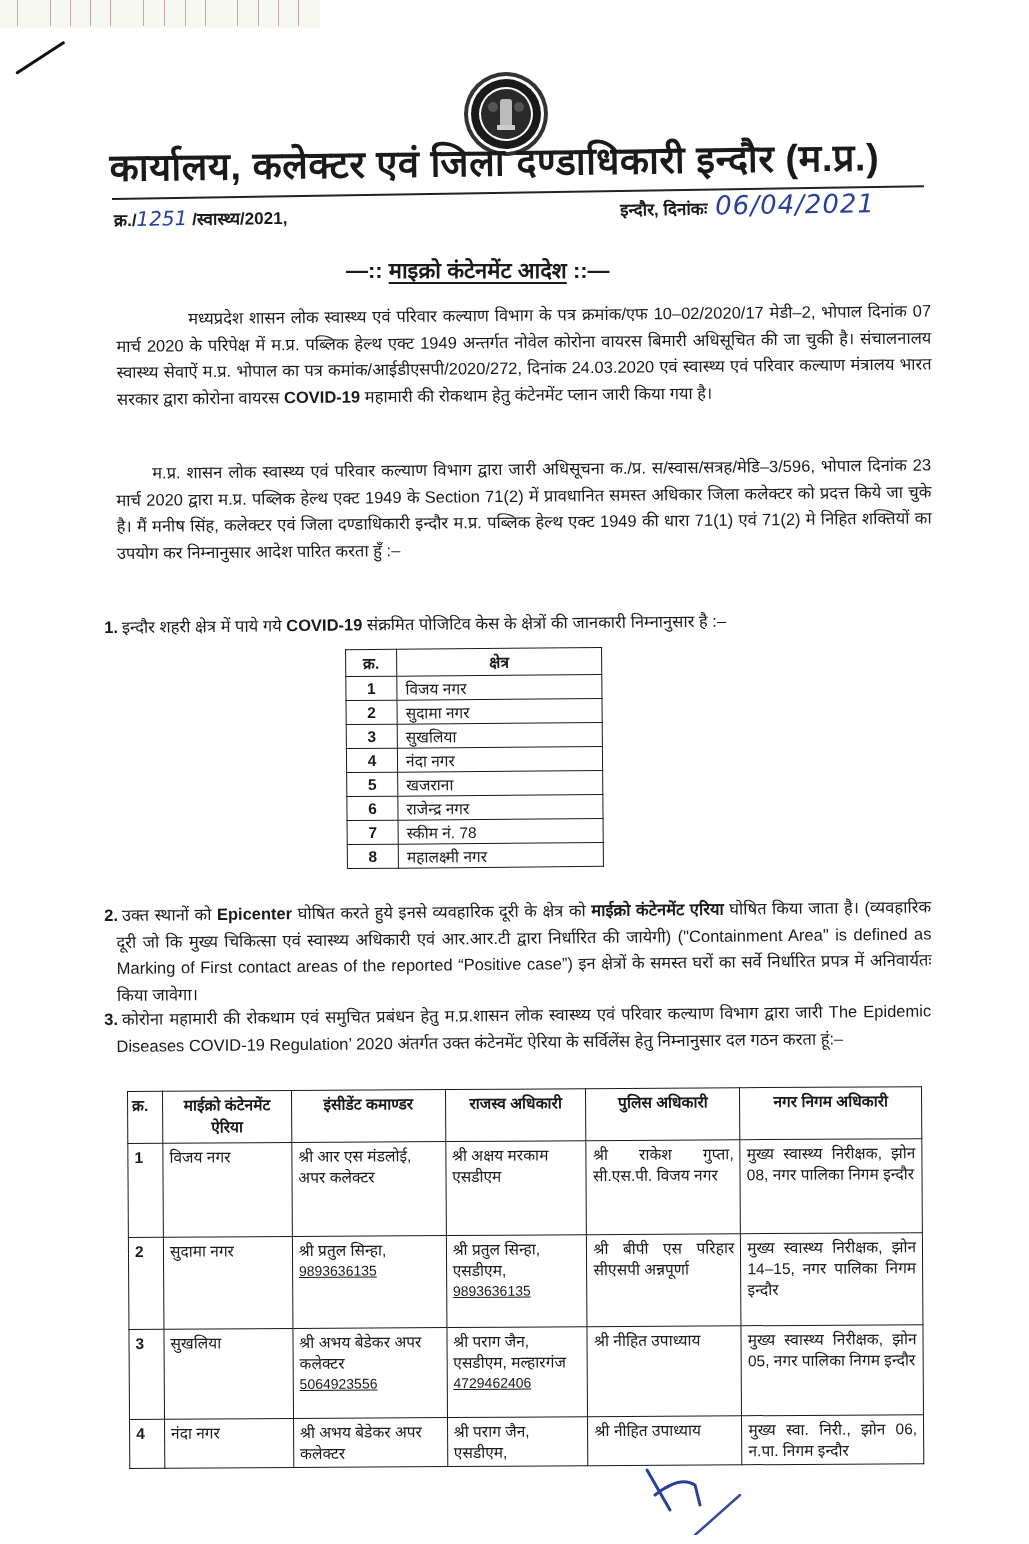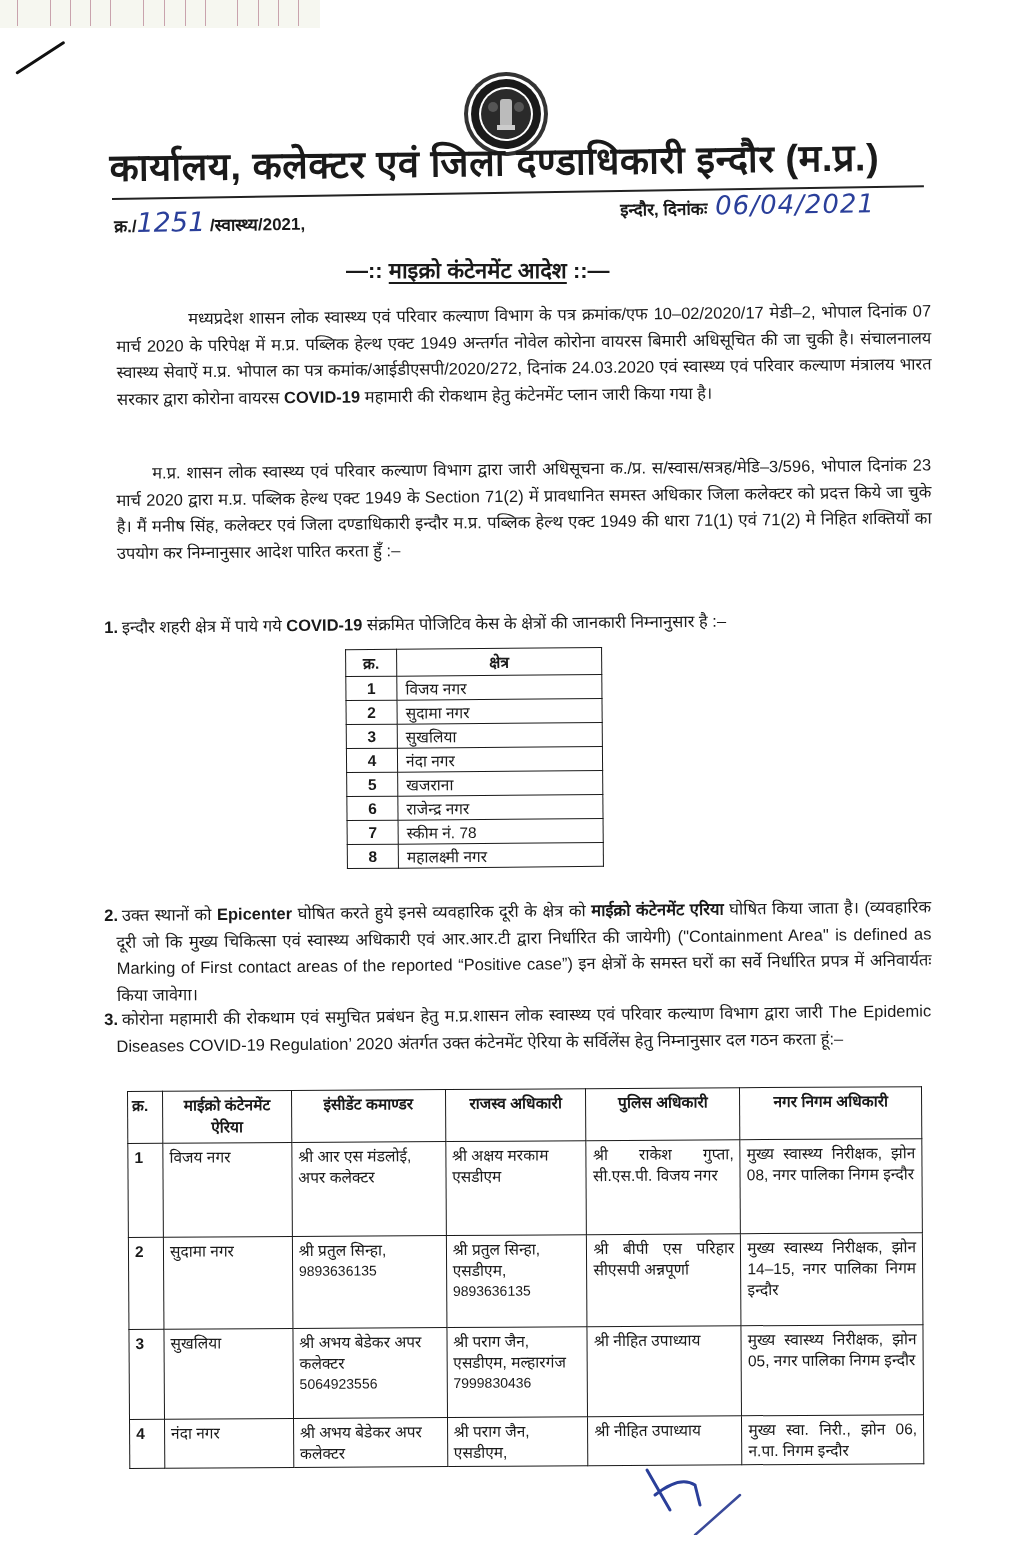--- a/index.html
+++ b/index.html
@@ -11,21 +11,21 @@
   }
   .ruled-strip { position: absolute; left: 0; top: 0; width: 320px; height: 28px; background: #f6f7f0; }
   .ruled-strip span { position: absolute; top: 0; width: 1px; height: 26px; background: #c9a3ad; }
   .pen-stroke { position: absolute; left: 16px; top: 34px; width: 58px; height: 3px; background: #111; transform: rotate(-33deg); transform-origin: left center; top: 72px; border-radius: 2px; }
 
   .emblem { position: absolute; left: 463px; top: 71px; width: 86px; height: 86px; }
   .title { position: absolute; left: 110px; top: 140px; width: 815px; font-size: 38px; font-weight: bold; letter-spacing: 0.5px; white-space: nowrap; transform: rotate(-0.8deg); transform-origin: left bottom; }
   .title-rule { position: absolute; left: 112px; top: 198px; width: 812px; height: 2px; background: #222; transform: rotate(-0.9deg); transform-origin: left; }
   .ref { position: absolute; left: 114px; top: 206px; font-size: 17px; font-weight: bold; white-space: nowrap; transform: rotate(-0.8deg); }
   .ref .hw, .dateline .hw { font-family: "DejaVu Sans", sans-serif; font-weight: normal; font-style: italic; color: #2a3f9a; }
-  .ref .hw { font-size: 27px; }
+  .ref .hw { font-size: 20px; }
   .dateline { position: absolute; left: 620px; top: 190px; font-size: 17px; font-weight: bold; white-space: nowrap; transform: rotate(-0.8deg); }
   .dateline .hw { font-size: 26px; margin-left: 8px; letter-spacing: 1px; }
   .subject { position: absolute; left: 346px; top: 254px; font-size: 22px; font-weight: bold; white-space: nowrap; }
   .subject u { text-decoration-thickness: 2px; text-underline-offset: 4px; }
 
   .para { position: absolute; left: 116px; width: 815px; font-size: 16.5px; line-height: 26.5px; text-align: justify; transform: rotate(-0.6deg); transform-origin: left top; }
   .para b { font-weight: bold; }
   .indent { display: inline-block; width: 72px; }
   .num { font-weight: bold; margin-left: -12px; margin-right: 4px; }
 
@@ -34,21 +34,21 @@
   .t1 { left: 346px; top: 648px; width: 257px; transform: rotate(-0.5deg); }
   .t1 th { font-weight: bold; height: 24px; text-align: center; vertical-align: middle; }
   .t1 td { height: 23px; padding: 0 8px; vertical-align: middle; }
   .t1 td.n { text-align: center; font-weight: bold; width: 34px; }
   .t2 { left: 127px; top: 1091px; width: 795px; transform: rotate(-0.35deg); transform-origin: left top; }
   .t2 th { font-weight: bold; text-align: center; padding: 2px 4px; height: 47px; }
   .t2 th.l { text-align: left; }
   .t2 td { padding: 3px 6px; line-height: 21px; }
   .t2 td.n { font-weight: bold; width: 20px; }
   .t2 td.just { text-align: justify; text-align-last: left; }
-  .t2 .small { font-size: 14px; }
+  .t2 .small { font-size: 14px; text-decoration: underline; }
   .signature { position: absolute; left: 625px; top: 1465px; width: 140px; height: 70px; }
 </style>
 </head>
 <body>
 
 <div class="ruled-strip">
   <span style="left:17px"></span>
     <span style="left:50px"></span>
     <span style="left:70px"></span>
     <span style="left:90px"></span>
@@ -206,21 +206,21 @@
     </tr>
     <tr style="height:90px">
       <td class="n">3</td>
       <td>सुखलिया</td>
       <td>
           <div>श्री अभय बेडेकर अपर कलेक्टर</div>
           <div class="small">5064923556</div>
         </td>
       <td>
           <div>श्री पराग जैन, एसडीएम, मल्हारगंज</div>
-          <div class="small">7999830436</div>
+          <div class="small">4729462406</div>
         </td>
       <td class="just">श्री नीहित उपाध्याय</td>
       <td class="just">मुख्य स्वास्थ्य निरीक्षक, झोन 05, नगर पालिका निगम इन्दौर</td>
     </tr>
     <tr style="height:48px">
       <td class="n">4</td>
       <td>नंदा नगर</td>
       <td>
           <div>श्री अभय बेडेकर अपर कलेक्टर</div>
         </td>

